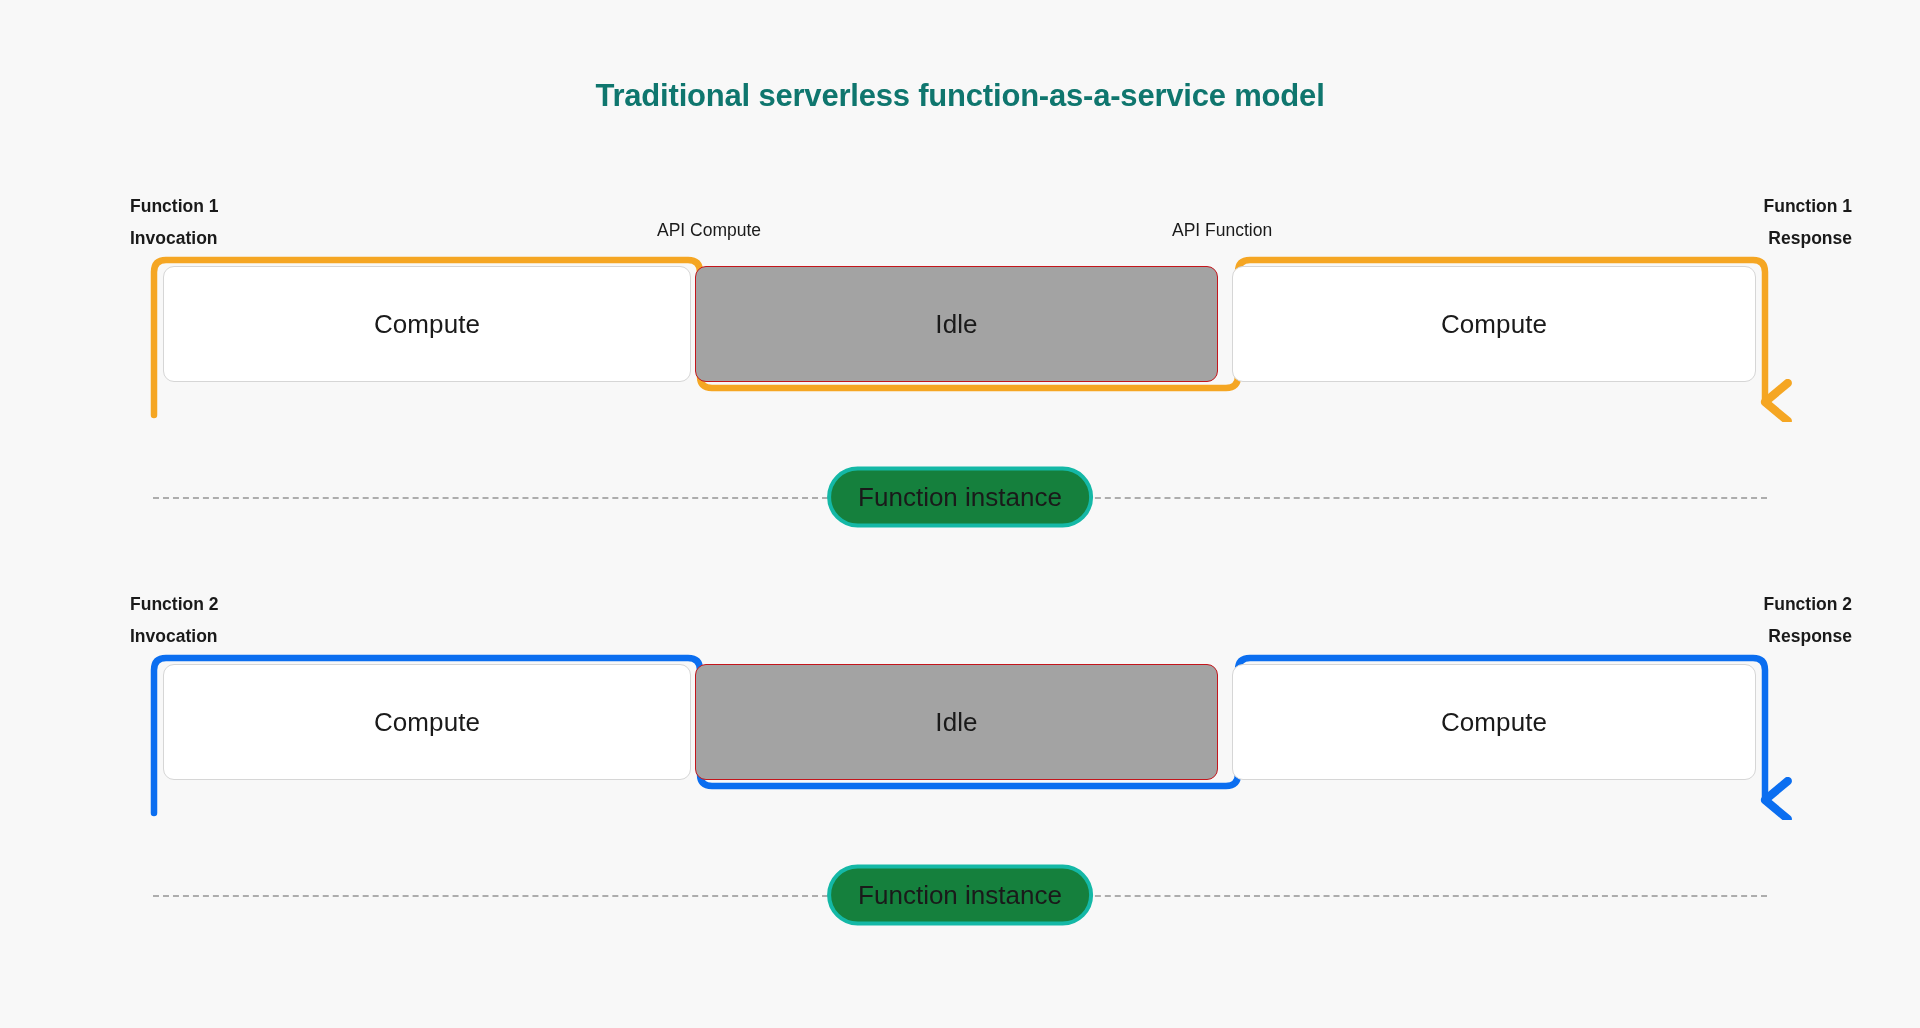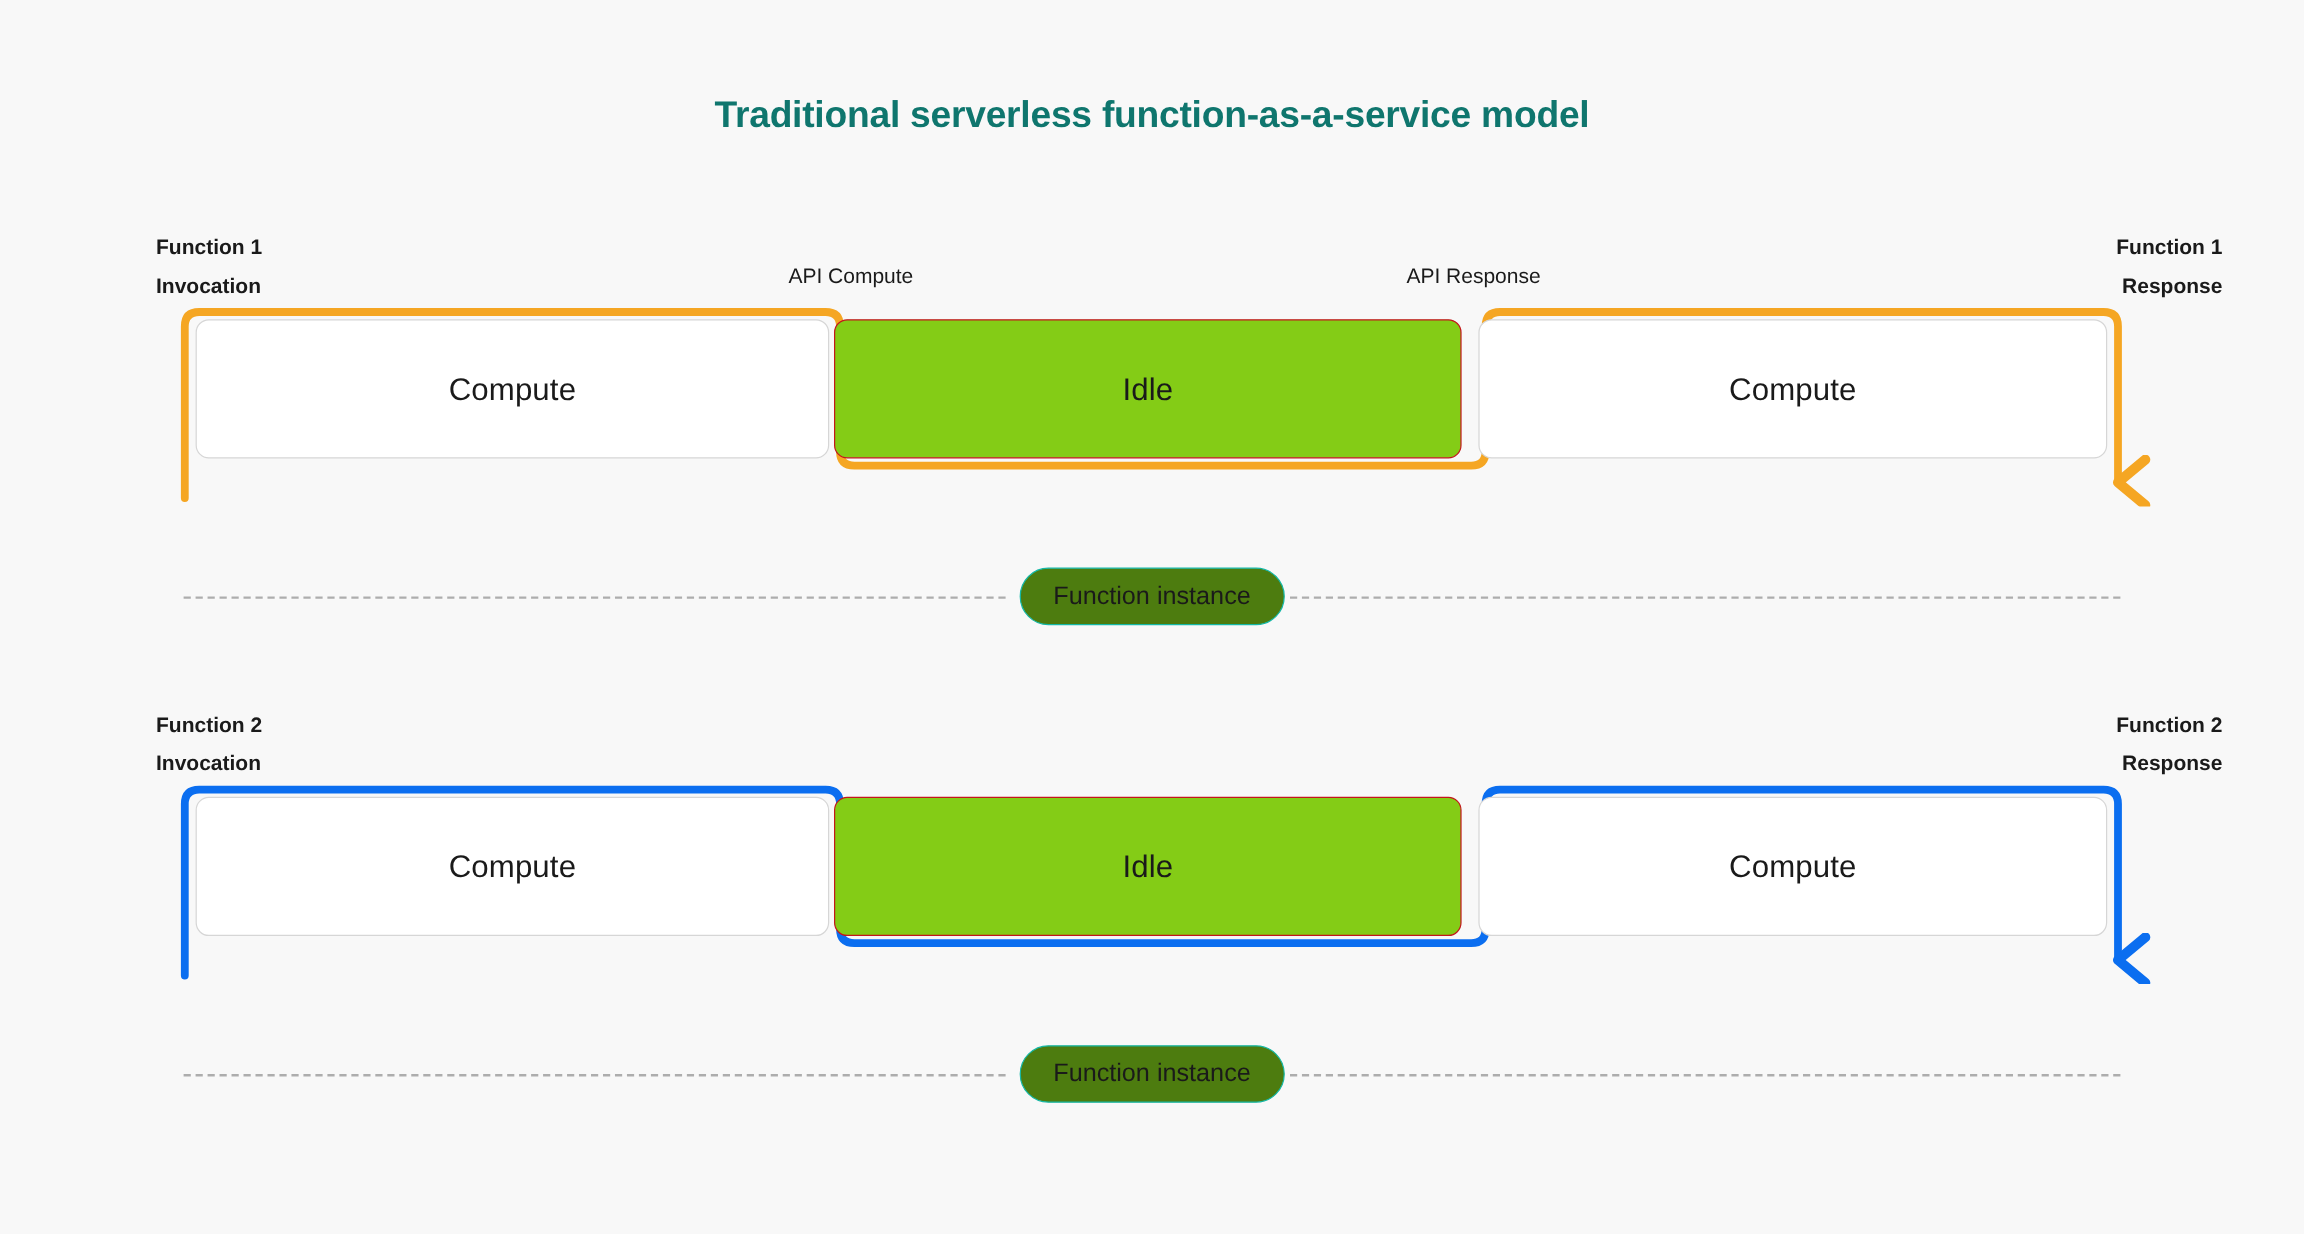--- a/index.html
+++ b/index.html
@@ -89,21 +89,21 @@
     justify-content: center;
     font-size: 26px;
     color: #1a1a1a;
     letter-spacing: 0.1px;
   }
   .seg.compute {
     background: #ffffff;
     border: 1px solid #d6d6d6;
   }
   .seg.idle {
-    background: #84cc16;
+    background: #a3a3a3;
     border: 1px solid #c4161c;
   }
   .seg-a { left: 163px;  width: 528px; }
   .seg-b { left: 695px;  width: 523px; }
   .seg-c { left: 1232px; width: 524px; }
 
   
   .instance-row {
     position: absolute;
     left: 0;
@@ -122,43 +122,43 @@
     border-top: 2px dashed #adadad;
   }
   .dash-left  { left: 153px;  right: 1082px; }
   .dash-right { left: 1075px; right: 153px; }
 
   .instance-pill {
     position: absolute;
     left: 50%;
     top: 50%;
     transform: translate(-50%, -50%);
-    background: #4d7c0f;
-    border: 1px solid #14b8a6;
+    background: #15803d;
+    border: 4px solid #14b8a6;
     border-radius: 999px;
     padding: 11px 27px;
-    font-size: 21px;
+    font-size: 26px;
     color: #1a1a1a;
     white-space: nowrap;
   }
 </style>
 </head>
 <body>
 
 <div id="canvas">
 
   <div class="diagram-title">Traditional serverless function-as-a-service model</div>
 
   <div class="lane" id="lane-1">
 
     <div class="label-row">
       <div class="lbl bold left">Function 1
 Invocation</div>
       <div class="lbl api-req">API Compute</div>
-      <div class="lbl api-resp">API Response</div>
+      <div class="lbl api-resp">API Function</div>
       <div class="lbl bold right">Function 1
 Response</div>
     </div>
 
     <div class="track">
       <svg class="outline-svg" viewBox="0 0 1920 170">
         <defs>
           <marker id="arrow-orange" viewBox="0 0 12 12" refX="6" refY="10" markerWidth="7" markerHeight="7" orient="auto">
             <path d="M 1 4 L 6 10 L 11 4" fill="none" stroke="#f5a623" stroke-width="2.2" stroke-linecap="round" stroke-linejoin="round"></path>
           </marker>

